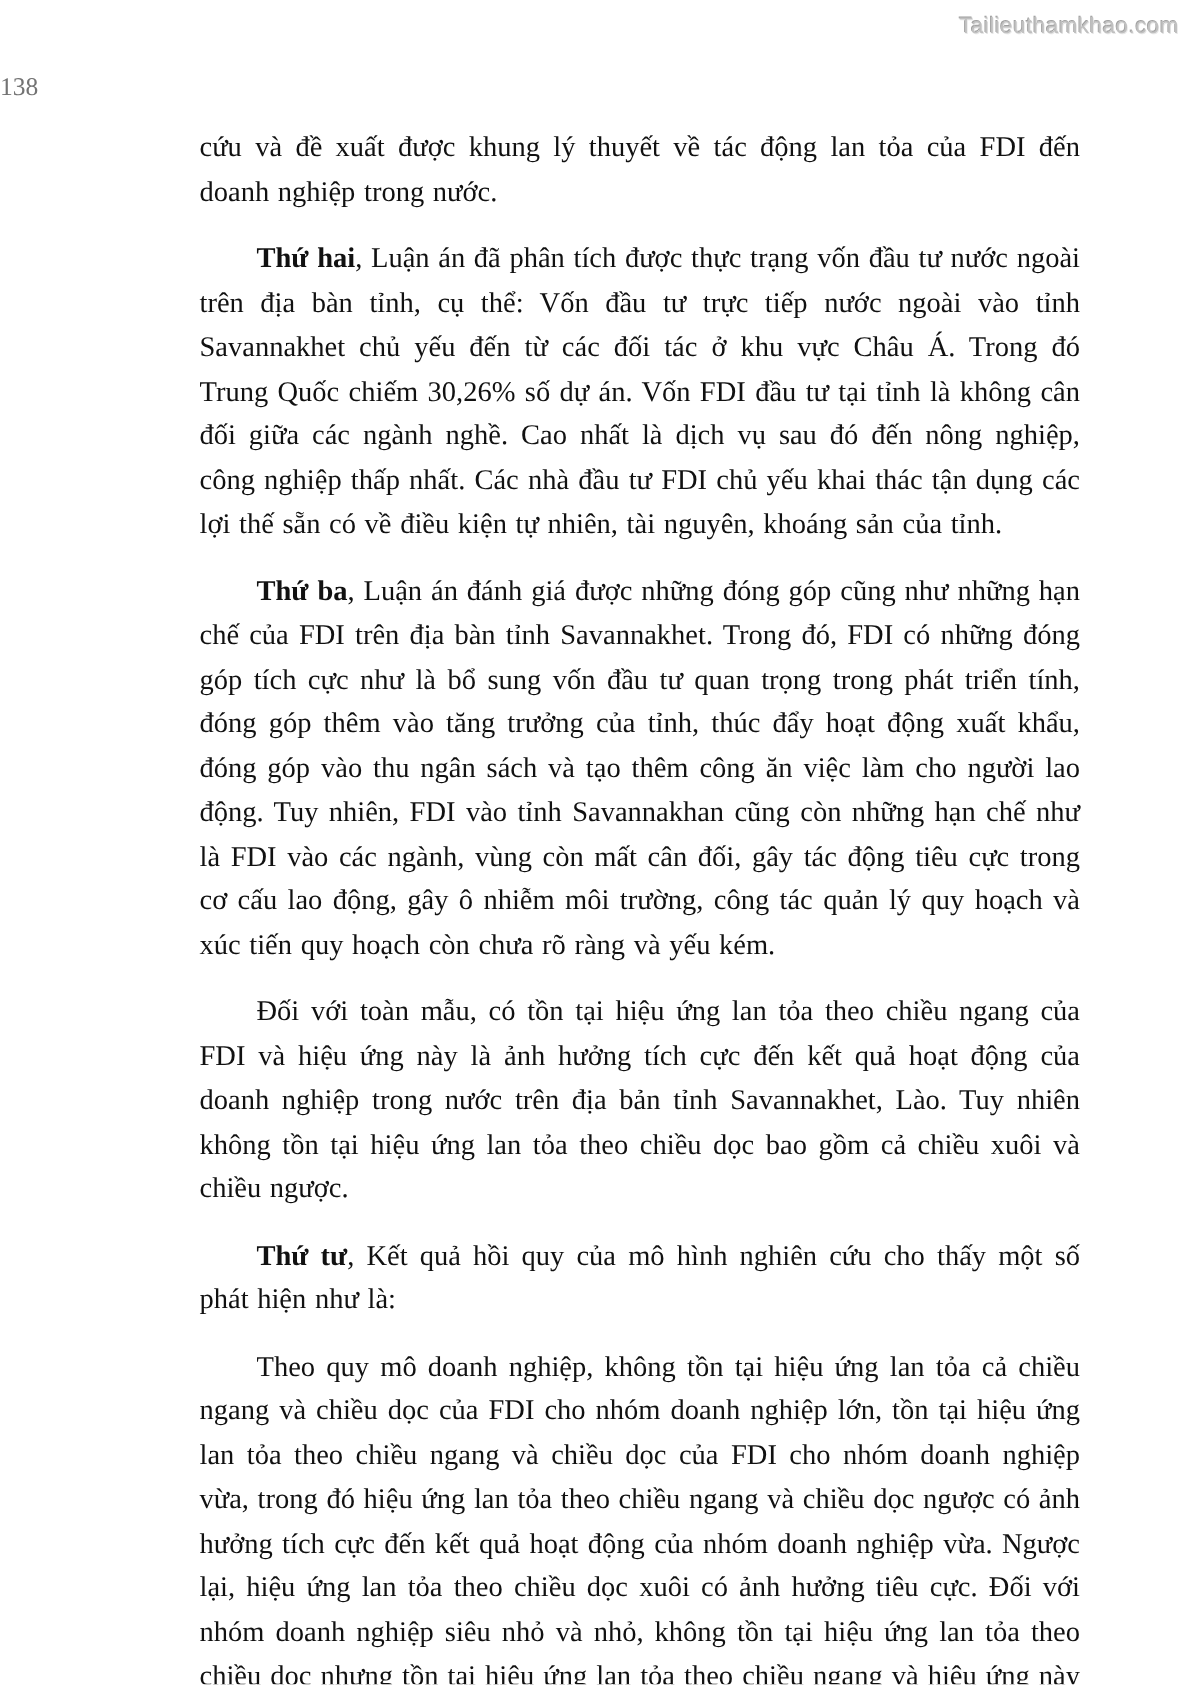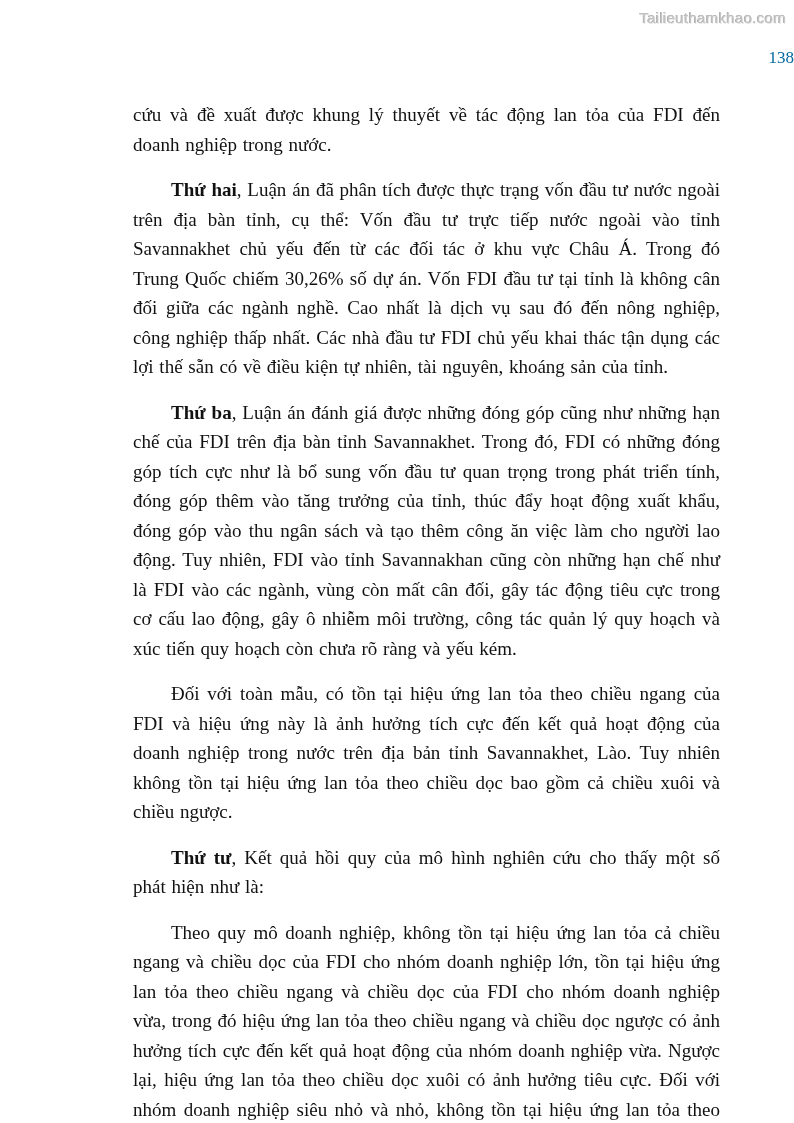--- a/index.html
+++ b/index.html
@@ -24,32 +24,32 @@
     font-size: 15px;
     color: #c0c0c0;
     text-shadow: 0.5px 0.5px 0 #e8e8e8, -0.5px -0.5px 0 #9f9f9f;
     letter-spacing: 0.3px;
   }
   .page-number {
     position: absolute;
     top: 48px;
     left: 0;
     width: 100%;
-    text-align: right;
+    text-align: left;
     font-size: 17px;
-    color: #0369a1;
+    color: #737373;
   }
   .content {
     position: absolute;
     top: 84px;
     left: 133px;
     width: 587px;
   }
   .para {
-    margin: 16px 0 15px 0;
+    margin: 0 0 15px 0;
     font-size: 19px;
     line-height: 29.5px;
     text-align: justify;
     text-indent: 38px;
     word-spacing: 1px;
   }
   .para.no-indent {
     text-indent: 0;
   }
   .para b {

